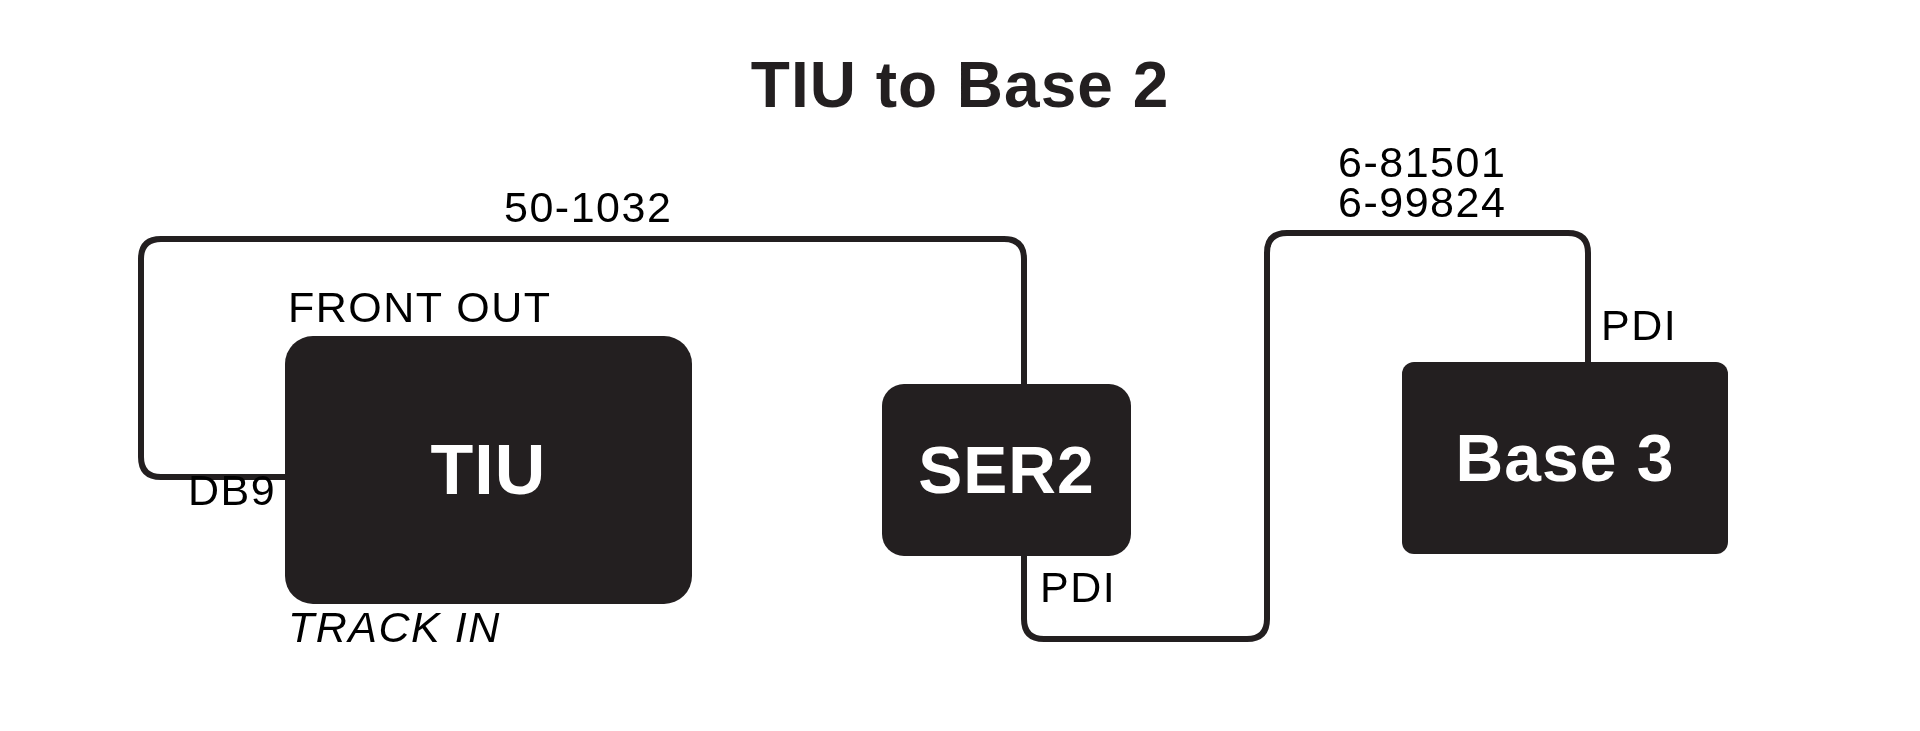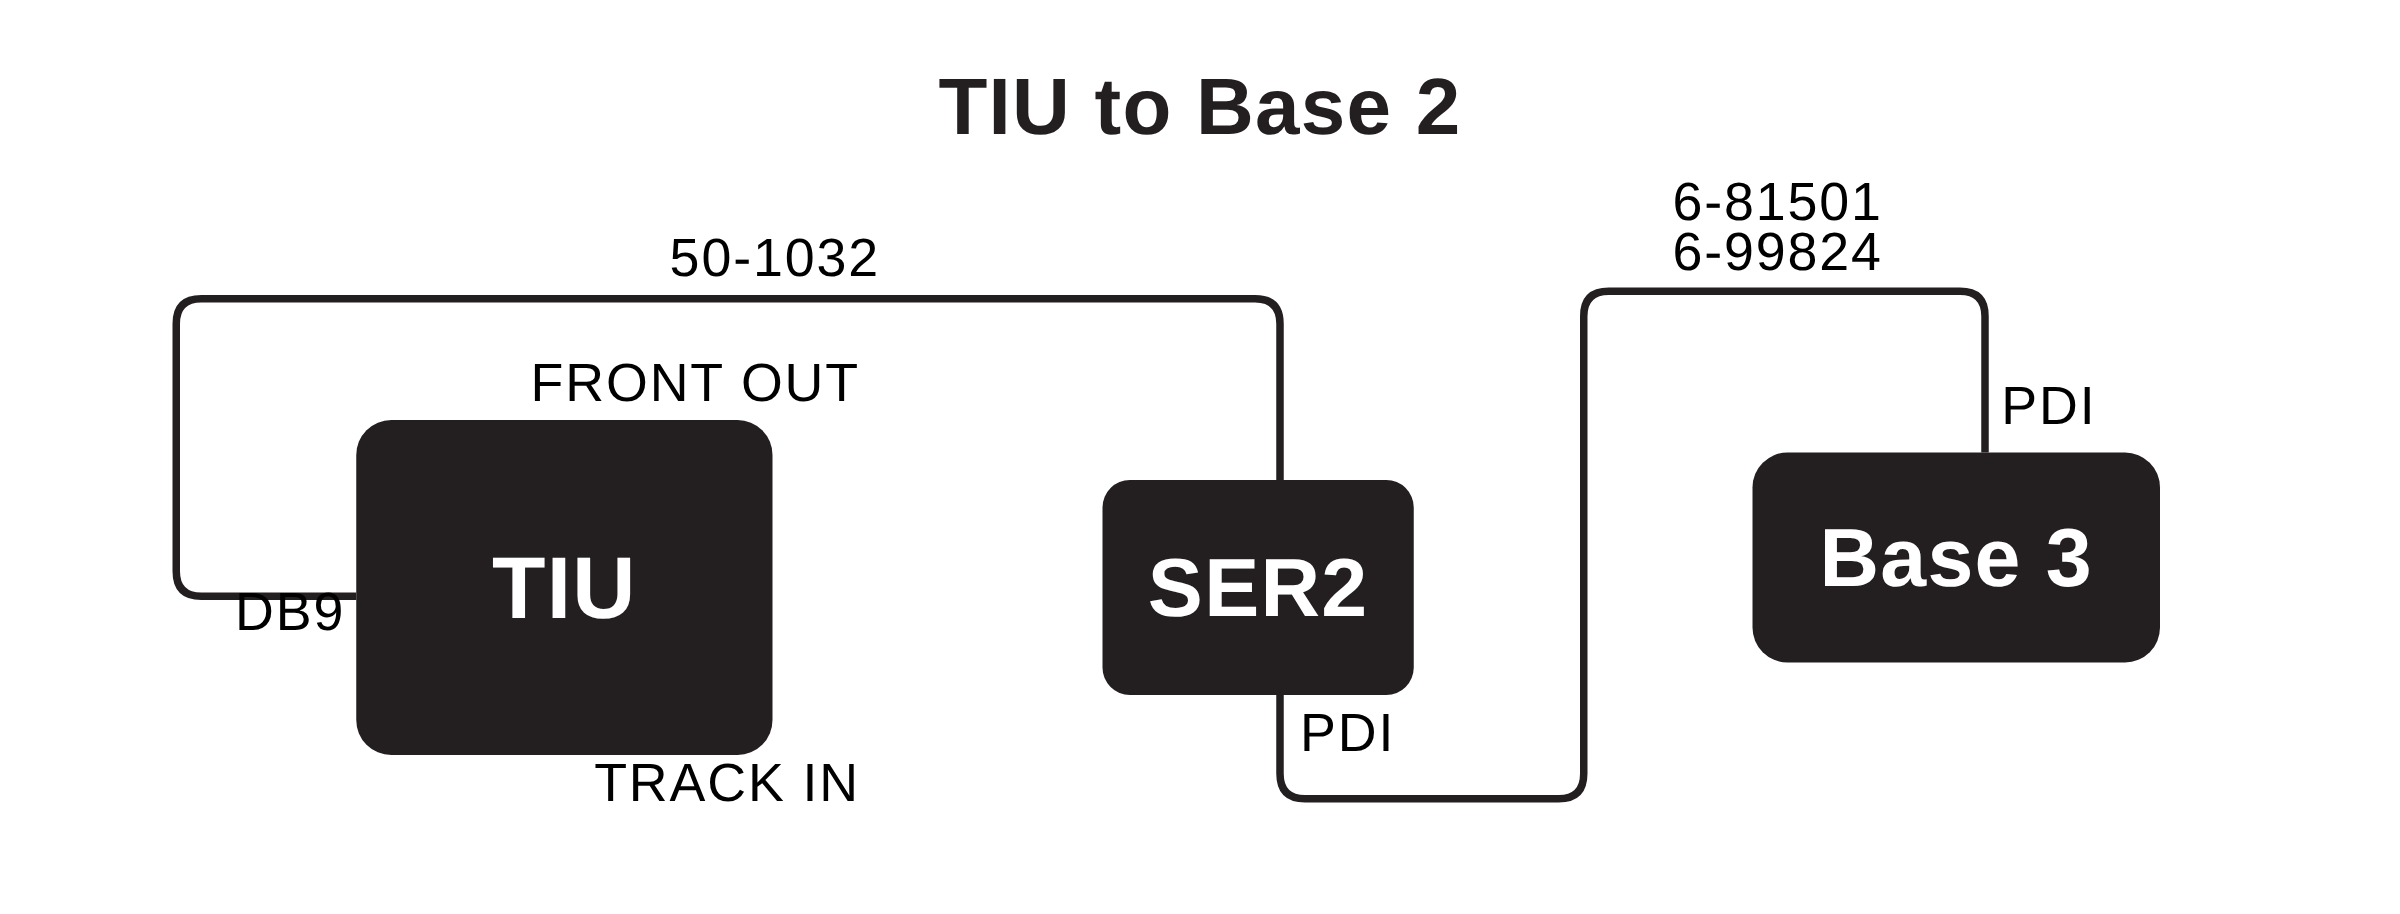--- a/index.html
+++ b/index.html
@@ -54,32 +54,32 @@
   }
 
   .port-label {
     font-size: 43px;
     font-weight: 400;
     letter-spacing: 1.5px;
     color: #000000;
     white-space: nowrap;
     line-height: 40px;
   }
-  .center-text { text-align: right; }
+  .center-text { text-align: left; }
 
-  #tiu-box   { left: 285px;  top: 336px; width: 333px; height: 268px; border-radius: 28px; }
+  #tiu-box   { left: 285px;  top: 336px; width: 407px; height: 268px; border-radius: 28px; }
   #ser2-box  { left: 882px;  top: 384px; width: 249px; height: 172px; border-radius: 22px; }
-  #base3-box { left: 1402px; top: 362px; width: 326px; height: 168px; border-radius: 28px; }
+  #base3-box { left: 1402px; top: 362px; width: 326px; height: 192px; border-radius: 12px; }
 
   #tiu-label   { font-size: 70px; }
   #ser2-label  { font-size: 66px; }
   #base3-label { font-size: 66px; }
 
   #label-track-out { left: 288px;  top: 287px;  width: 400px; }
-  #label-track-in  { left: 288px;  top: 607px;  width: 400px; }
+  #label-track-in  { left: 288px;  top: 607px;  width: 400px; font-style: italic; }
   #label-db9       { left: 188px;  top: 470px; }
   #label-50-1032   { left: 504px;  top: 187px;  width: 200px; }
   #label-ser2-pdi  { left: 1040px; top: 567px; }
   #label-partnums  { left: 1338px; top: 142px; }
   #label-base3-pdi { left: 1601px; top: 305px; }
   #label-front     { left: 1472px; top: 587px;  width: 200px; }
 </style>
 </head>
 <body>
 

